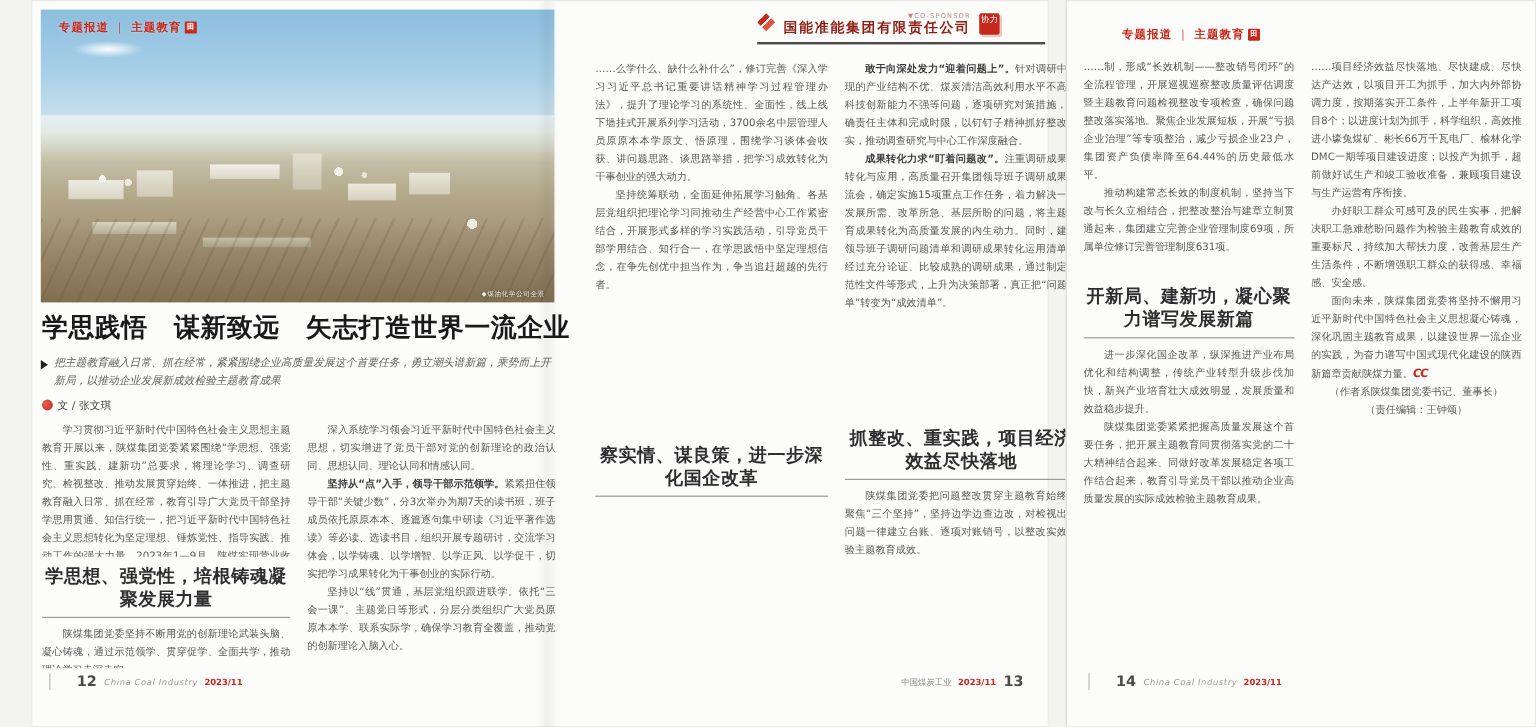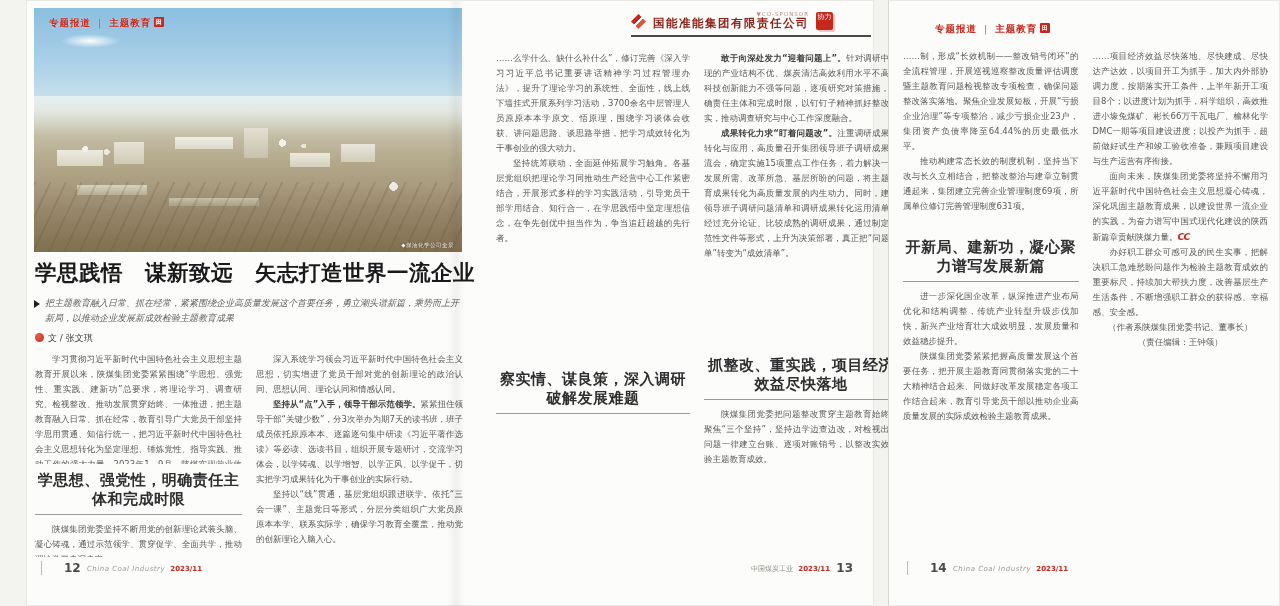--- a/index.html
+++ b/index.html
@@ -53,21 +53,21 @@
 
   
   .tag { position:absolute; font-size:9.5px; font-weight:bold; color:#c5281c; letter-spacing:1px; }
   .tag .sep { font-weight:normal; color:#c5281c; padding:0 4px; }
   .seal { display:inline-block; width:10px; height:10px; background:#c5281c; color:#fff;
     font-size:6px; line-height:10px; text-align:center; vertical-align:2px; margin-left:3px; border-radius:1px; }
   .tag12 { left:22px; top:16px; text-shadow:0 0 2px rgba(255,255,255,.6); }
   .tag14 { left:46px; top:22px; }
 
   .masthead { position:absolute; left:604px; top:10px; width:240px;
-    display:flex; align-items:flex-end; gap:7px; border-bottom:2px solid #4a4a48; padding-bottom:5px; }
+    display:flex; align-items:flex-start; gap:7px; border-bottom:2px solid #4a4a48; padding-bottom:5px; }
   .mh-logo { width:15px; height:15px; margin-bottom:1px; background:
     linear-gradient(135deg,#c5281c 46%,#ffffff 46% 54%,#e0543e 54%); 
     clip-path:polygon(50% 0,100% 50%,50% 100%,0 50%); }
   .mh-col { display:flex; flex-direction:column; align-items:flex-end; }
   .mh-sponsor { font-size:5.5px; color:#b88a80; letter-spacing:1px; }
   .mh-company { font-family:"DejaVu Serif","Liberation Serif",serif; font-weight:bold;
     font-size:11.5px; color:#8e1f14; letter-spacing:1.5px; line-height:13px; }
   .mh-stamp { width:17px; height:18px; background:#c5281c; color:#fff; font-size:7px; line-height:8px;
     text-align:center; padding-top:1px; border-radius:2px; word-break:break-all;
     box-shadow:2px 2px 0 rgba(197,40,28,.25); }
@@ -142,41 +142,41 @@
   <div class="standfirst">把主题教育融入日常、抓在经常，紧紧围绕企业高质量发展这个首要任务，勇立潮头谱新篇，乘势而上开新局，以推动企业发展新成效检验主题教育成果</div>
   <div class="byline">
     <span class="byline-icon"></span><span>文 / 张文琪</span>
   </div>
 
   <div class="cols cols12">
     <div class="col">
       <div class="seg" style="height:146px;">
         <p class="para">学习贯彻习近平新时代中国特色社会主义思想主题教育开展以来，陕煤集团党委紧紧围绕“学思想、强党性、重实践、建新功”总要求，将理论学习、调查研究、检视整改、推动发展贯穿始终、一体推进，把主题教育融入日常、抓在经常，教育引导广大党员干部坚持学思用贯通、知信行统一，把习近平新时代中国特色社会主义思想转化为坚定理想、锤炼党性、指导实践、推动工作的强大力量。2023年1—9月，陕煤实现营业收入3807亿元，利润总额309亿元，在世界500强企业中位列第209位。</p>
       </div>
-      <div class="subhead">学思想、强党性，明确责任主体和完成时限</div>
+      <div class="subhead">学思想、强党性，培根铸魂凝聚发展力量</div>
       <div class="grow">
         <p class="para">陕煤集团党委坚持不断用党的创新理论武装头脑、凝心铸魂，通过示范领学、贯穿促学、全面共学，推动理论学习走深走实。</p>
       </div>
     </div>
     <div class="col">
       <div class="grow">
         <p class="para">深入系统学习领会习近平新时代中国特色社会主义思想，切实增进了党员干部对党的创新理论的政治认同、思想认同、理论认同和情感认同。</p>
         <p class="para"><b>坚持从“点”入手，领导干部示范领学。</b><span>紧紧扭住领导干部“关键少数”，分3次举办为期7天的读书班，班子成员依托原原本本、逐篇逐句集中研读《习近平著作选读》等必读、选读书目，组织开展专题研讨，交流学习体会，以学铸魂、以学增智、以学正风、以学促干，切实把学习成果转化为干事创业的实际行动。</span></p>
         <p class="para">坚持以“线”贯通，基层党组织跟进联学。依托“三会一课”、主题党日等形式，分层分类组织广大党员原原本本学、联系实际学，确保学习教育全覆盖，推动党的创新理论入脑入心。</p>
       </div>
     </div>
   </div>
 
   <div class="cols cols13">
     <div class="col">
       <div class="seg" style="height:312px;">
         <p class="para" style="text-indent:0;">……么学什么、缺什么补什么”，修订完善《深入学习习近平总书记重要讲话精神学习过程管理办法》，提升了理论学习的系统性、全面性，线上线下墙挂式开展系列学习活动，3700余名中层管理人员原原本本学原文、悟原理，围绕学习谈体会收获、讲问题思路、谈思路举措，把学习成效转化为干事创业的强大动力。</p>
         <p class="para">坚持统筹联动，全面延伸拓展学习触角。各基层党组织把理论学习同推动生产经营中心工作紧密结合，开展形式多样的学习实践活动，引导党员干部学用结合、知行合一，在学思践悟中坚定理想信念，在争先创优中担当作为，争当追赶超越的先行者。</p>
       </div>
-      <div class="subhead">察实情、谋良策，深入调研破解发展难题</div>
+      <div class="subhead">察实情、谋良策，进一步深化国企改革</div>
     </div>
     <div class="col">
       <div class="seg" style="height:298px;">
         <p class="para"><b>敢于向深处发力“迎着问题上”。</b><span>针对调研中发现的产业结构不优、煤炭清洁高效利用水平不高、科技创新能力不强等问题，逐项研究对策措施，明确责任主体和完成时限，以钉钉子精神抓好整改落实，推动调查研究与中心工作深度融合。</span></p>
         <p class="para"><b>成果转化力求“盯着问题改”。</b><span>注重调研成果的转化与应用，高质量召开集团领导班子调研成果交流会，确定实施15项重点工作任务，着力解决一批发展所需、改革所急、基层所盼的问题，将主题教育成果转化为高质量发展的内生动力。同时，建立领导班子调研问题清单和调研成果转化运用清单，经过充分论证、比较成熟的调研成果，通过制定规范性文件等形式，上升为决策部署，真正把“问题清单”转变为“成效清单”。</span></p>
       </div>
       <div class="subhead">抓整改、重实践，项目经济效益尽快落地</div>
       <div class="grow">
         <p class="para">陕煤集团党委把问题整改贯穿主题教育始终，聚焦“三个坚持”，坚持边学边查边改，对检视出的问题一律建立台账、逐项对账销号，以整改实效检验主题教育成效。</p>
       </div>
@@ -211,22 +211,22 @@
       </div>
       <div class="subhead">开新局、建新功，凝心聚力谱写发展新篇</div>
       <div class="grow">
         <p class="para">进一步深化国企改革，纵深推进产业布局优化和结构调整，传统产业转型升级步伐加快，新兴产业培育壮大成效明显，发展质量和效益稳步提升。</p>
         <p class="para">陕煤集团党委紧紧把握高质量发展这个首要任务，把开展主题教育同贯彻落实党的二十大精神结合起来、同做好改革发展稳定各项工作结合起来，教育引导党员干部以推动企业高质量发展的实际成效检验主题教育成果。</p>
       </div>
     </div>
     <div class="col">
       <div class="grow">
         <p class="para" style="text-indent:0;">……项目经济效益尽快落地、尽快建成、尽快达产达效，以项目开工为抓手，加大内外部协调力度，按期落实开工条件，上半年新开工项目8个；以进度计划为抓手，科学组织，高效推进小壕兔煤矿、彬长66万千瓦电厂、榆林化学DMC一期等项目建设进度；以投产为抓手，超前做好试生产和竣工验收准备，兼顾项目建设与生产运营有序衔接。</p>
+        <p class="para">办好职工群众可感可及的民生实事，把解决职工急难愁盼问题作为检验主题教育成效的重要标尺，持续加大帮扶力度，改善基层生产生活条件，不断增强职工群众的获得感、幸福感、安全感。</p>
         <p class="para"><span>面向未来，陕煤集团党委将坚持不懈用习近平新时代中国特色社会主义思想凝心铸魂，深化巩固主题教育成果，以建设世界一流企业的实践，为奋力谱写中国式现代化建设的陕西新篇章贡献陕煤力量。</span><span class="endmark">CC</span></p>
-        <p class="para">办好职工群众可感可及的民生实事，把解决职工急难愁盼问题作为检验主题教育成效的重要标尺，持续加大帮扶力度，改善基层生产生活条件，不断增强职工群众的获得感、幸福感、安全感。</p>
         <p class="para endnote">（作者系陕煤集团党委书记、董事长）</p>
         <p class="para endnote">（责任编辑：王钟颂）</p>
       </div>
     </div>
   </div>
 
   <div class="footer footer14">
     <span class="pnum">14</span>
     <span class="jen">China Coal Industry</span>
     <span class="issue">2023/11</span>

